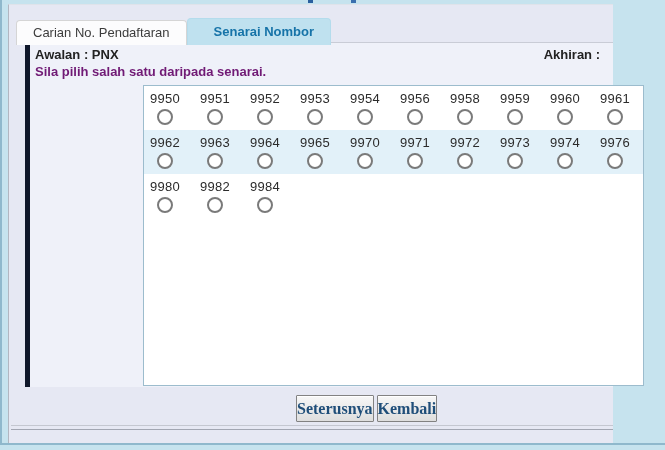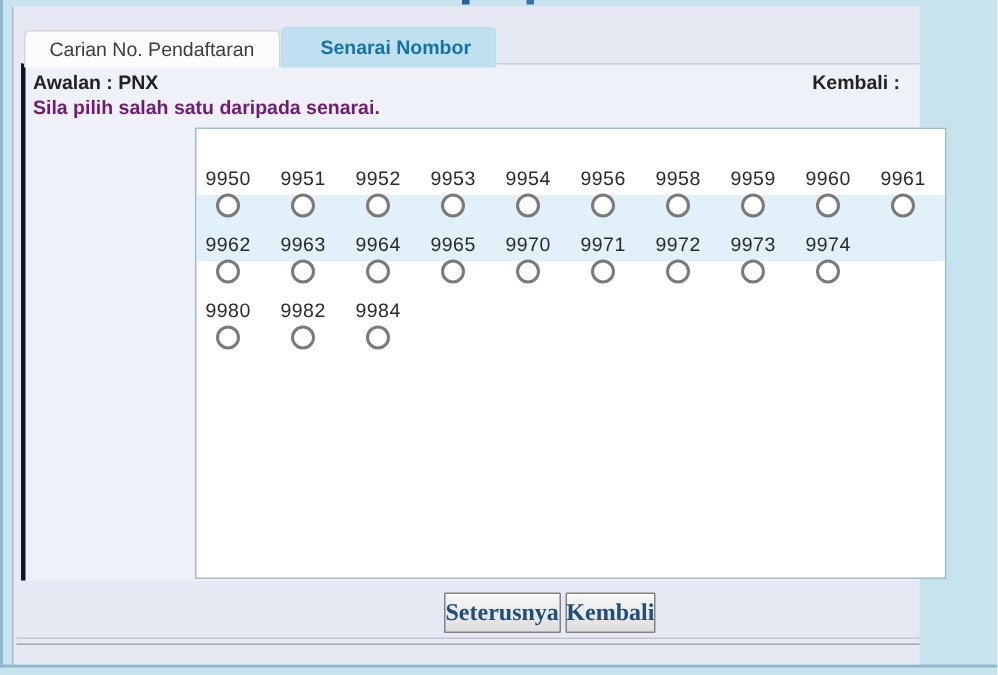--- a/index.html
+++ b/index.html
@@ -41,37 +41,37 @@
   .tab.inactive {
     background:#fcfcfd; border:1px solid #d5d5d5; border-bottom:none; color:#3c3c3c;
   }
   .tab.active {
     background:#bfe1ef; color:#1673a8; font-weight:bold; height:26px; line-height:26px;
     border:1px solid #b4dcec; border-bottom:none;padding-left:26px;
   }
 
   
   .tabpage {
-    position:absolute; left:5px; top:37px; right:0; height:345px;
+    position:absolute; left:16px; top:37px; right:0; height:345px;
     background:#eff1f9;
-    border-top:1px solid #c9ccd6; border-left:3px solid #0f172a;
+    border-top:1px solid #c9ccd6; border-left:5px solid #0f172a;
     box-sizing:border-box; z-index:2;padding-left:40px;
   }
   .awalan   { position:absolute; left:5px;  top:4px;  font-size:13px; font-weight:bold; color:#222; }
   .akhiran  { position:absolute; right:13px; top:4px; font-size:13px; font-weight:bold; color:#222; }
   .instruction { position:absolute; left:5px; top:21px; font-size:13px; font-weight:bold; color:#701a75; }
 
   
   .gridbox {
     position:absolute; left:113px; top:42px; width:501px; height:301px;
     background:#ffffff; border:1px solid #9cbccd; box-sizing:border-box; overflow:hidden;
   }
   .num-row { display:grid; grid-template-columns:repeat(10, 50px); height:44px; }
   .num-row.striped { background:#e2f1f9; }
-  .num-cell { display:block; padding:5px 0 0 6px; box-sizing:border-box; cursor:pointer;margin-top:20px; }
+  .num-cell { display:block; padding:5px 0 0 6px; box-sizing:border-box; cursor:pointer; }
   .num-label { display:block; font-size:13px; color:#2b2b2b; letter-spacing:0.3px; }
   .radio {
     display:block; width:12px; height:12px; margin:3px 0 0 7px;
     border:2px solid #7a7a7a; border-radius:50%; background:#fff; box-sizing:content-box;
   }
 
   
   .btn-row { position:absolute; left:287px; top:390px; display:flex; gap:3px; }
   .btn {
     height:27px; padding:0 0; box-sizing:border-box;
@@ -96,21 +96,21 @@
     <div class="tab inactive">Carian No. Pendaftaran</div>
     <div class="tab active">Senarai Nombor</div>
   </div>
 
   <div class="tabpage">
     <div class="awalan">
       <span>Awalan :</span>
       <span>PNX</span>
     </div>
     <div class="akhiran">
-      <span>Kembali :</span>
+      <span>Akhiran :</span>
       <span></span>
     </div>
     <div class="instruction">Sila pilih salah satu daripada senarai.</div>
 
     <div class="gridbox">
         <div class="num-row">
           <div class="num-cell">
             <span class="num-label">9950</span>
             <span class="radio"></span>
           </div>
@@ -179,20 +179,24 @@
           <div class="num-cell">
             <span class="num-label">9972</span>
             <span class="radio"></span>
           </div>
           <div class="num-cell">
             <span class="num-label">9973</span>
             <span class="radio"></span>
           </div>
           <div class="num-cell">
             <span class="num-label">9974</span>
+            <span class="radio"></span>
+          </div>
+          <div class="num-cell">
+            <span class="num-label">9976</span>
             <span class="radio"></span>
           </div>
         </div>
         <div class="num-row">
           <div class="num-cell">
             <span class="num-label">9980</span>
             <span class="radio"></span>
           </div>
           <div class="num-cell">
             <span class="num-label">9982</span>

